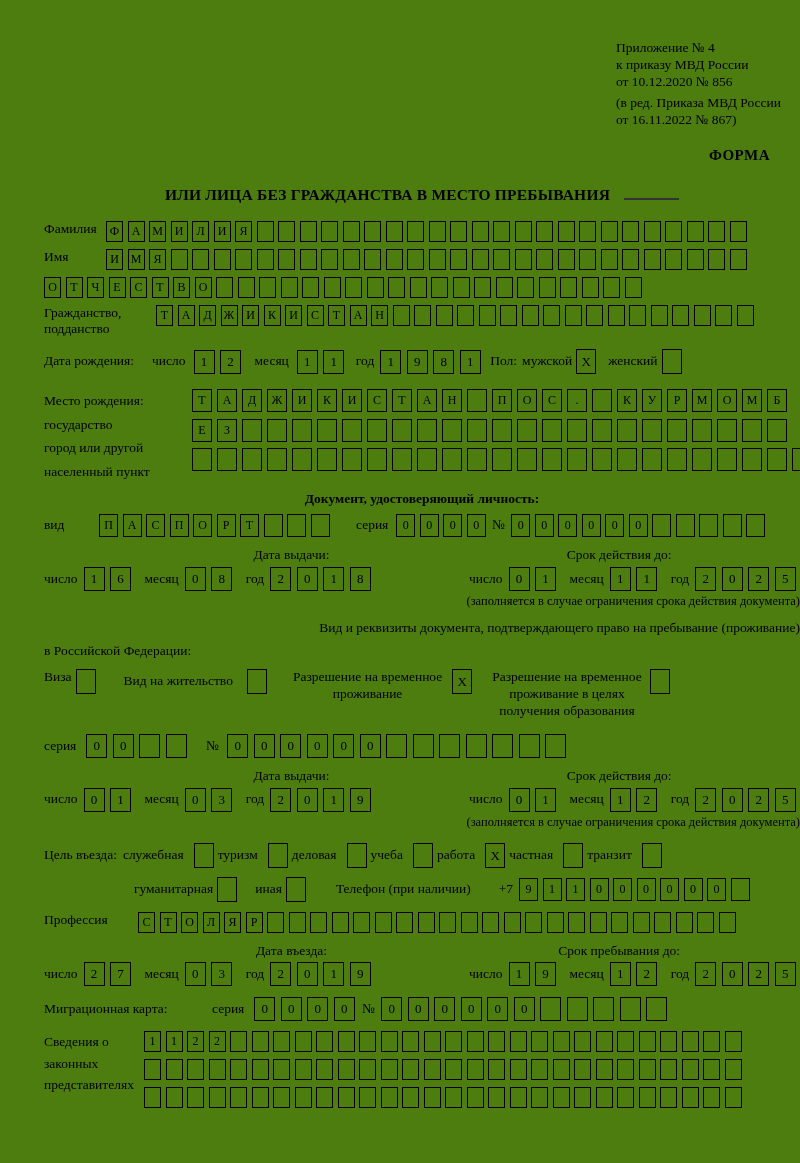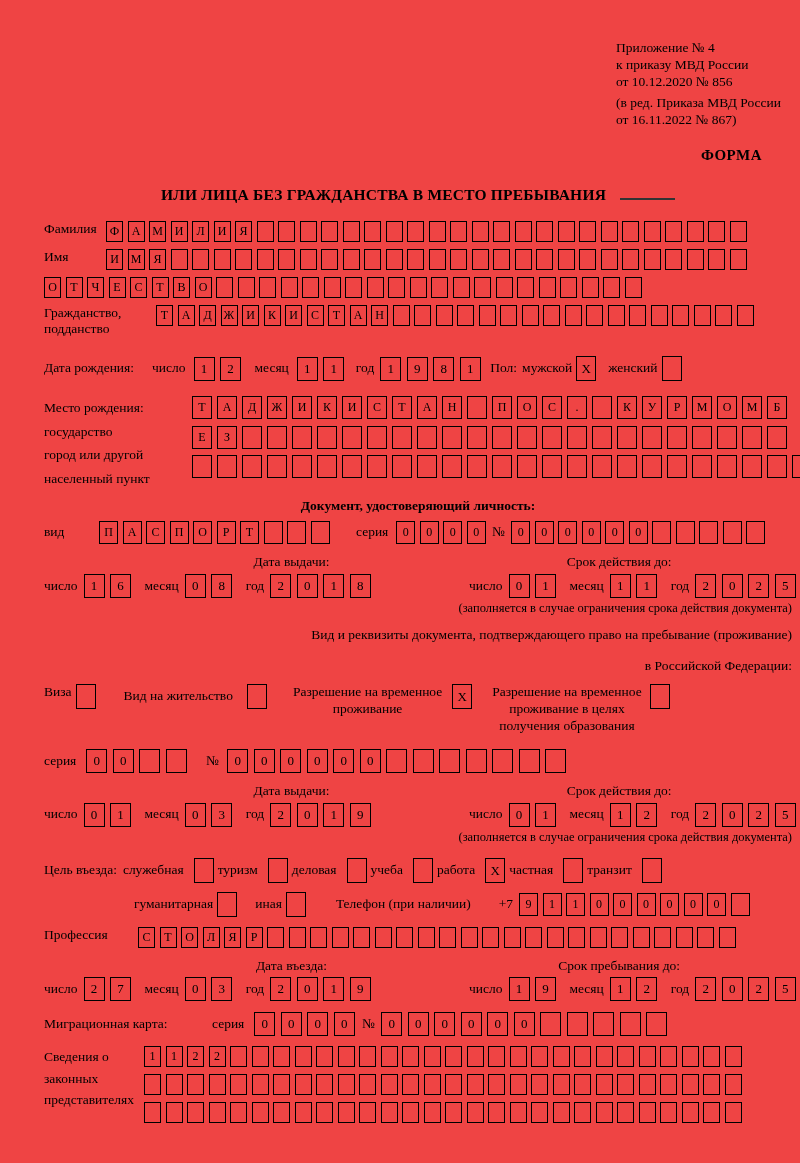--- a/index.html
+++ b/index.html
@@ -1,18 +1,18 @@
 <!DOCTYPE html>
 <html><head>
 <meta charset="utf-8">
 <style>
   html,body{margin:0;padding:0;background:#fff;}
   .page{
     position:relative;width:800px;height:1163px;box-sizing:border-box;
-    padding:40px 8px 10px 44px;background:#ef4444;color:#000;
+    padding:40px 0 10px 44px;background:#4d7c0f;color:#000;
     font-family:"Liberation Serif","DejaVu Serif",serif;font-size:13.5px;line-height:1.25;
     overflow:hidden;
   }
   .appendix{margin-left:572px;}
   .appendix div{white-space:nowrap;}
   .amendment{margin-left:572px;margin-top:4px;}
   .form-label{text-align:right;padding-right:30px;font-weight:bold;font-size:15px;margin-top:18px;letter-spacing:.5px;}
   .title{font-weight:bold;font-size:15.5px;text-align:center;margin-top:20px;letter-spacing:.2px;}
   .title .uline{display:inline-block;width:55px;border-bottom:2px solid #333;margin-left:14px;height:13px;}
   .section-heading{font-weight:bold;font-size:14px;margin-top:26px;letter-spacing:.4px;white-space:nowrap;}
@@ -102,21 +102,21 @@
   </div>
 
   <div class="row">
     <div class="lblcol" style="width:112px;">
       <div>Гражданство,</div>
       <div>подданство</div>
     </div>
     <span class="cells"><span class="cell">Т</span><span class="cell">А</span><span class="cell">Д</span><span class="cell">Ж</span><span class="cell">И</span><span class="cell">К</span><span class="cell">И</span><span class="cell">С</span><span class="cell">Т</span><span class="cell">А</span><span class="cell">Н</span><span class="cell"></span><span class="cell"></span><span class="cell"></span><span class="cell"></span><span class="cell"></span><span class="cell"></span><span class="cell"></span><span class="cell"></span><span class="cell"></span><span class="cell"></span><span class="cell"></span><span class="cell"></span><span class="cell"></span><span class="cell"></span><span class="cell"></span><span class="cell"></span><span class="cell"></span></span>
   </div>
 
-  <div class="row" style="margin-top:18px;align-items:center;">
+  <div class="row" style="margin-top:11px;align-items:center;">
     <span class="lbl" style="margin-right:18px;">Дата рождения:</span>
     <span class="lbl" style="margin-right:8px;">число</span>
     <span class="cells big"><span class="cell">1</span><span class="cell">2</span></span>
     <span class="lbl" style="margin:0 8px;">месяц</span>
     <span class="cells big"><span class="cell">1</span><span class="cell">1</span></span>
     <span class="lbl" style="margin:0 6px;">год</span>
     <span class="cells big"><span class="cell">1</span><span class="cell">9</span><span class="cell">8</span><span class="cell">1</span></span>
     <span class="lbl" style="margin-left:4px;">Пол:</span>
     <span class="lbl" style="margin-left:5px;">мужской</span>
     <span class="cbx">X</span>
@@ -168,21 +168,21 @@
         <span class="lbl">месяц</span>
         <span class="cells big"><span class="cell">1</span><span class="cell">1</span></span>
         <span class="lbl">год</span>
         <span class="cells big"><span class="cell">2</span><span class="cell">0</span><span class="cell">2</span><span class="cell">5</span></span>
       </div>
     </div>
   </div>
   <div class="note">(заполняется в случае ограничения срока действия документа)</div>
 
   <div style="margin-top:10px;text-align:right;">Вид и реквизиты документа, подтверждающего право на пребывание (проживание)</div>
-  <div style="margin-top:14px;text-align:right;">в Российской Федерации:</div>
+  <div style="margin-top:6px;">в Российской Федерации:</div>
 
   <div class="options-row">
     <div class="opt">
       <span>Виза</span>
       <span class="cbx"></span>
     </div>
     <div class="opt" style="margin-left:24px;align-items:center;">
       <span>Вид на жительство</span>
       <span class="cbx" style="margin-left:14px;"></span>
     </div>

